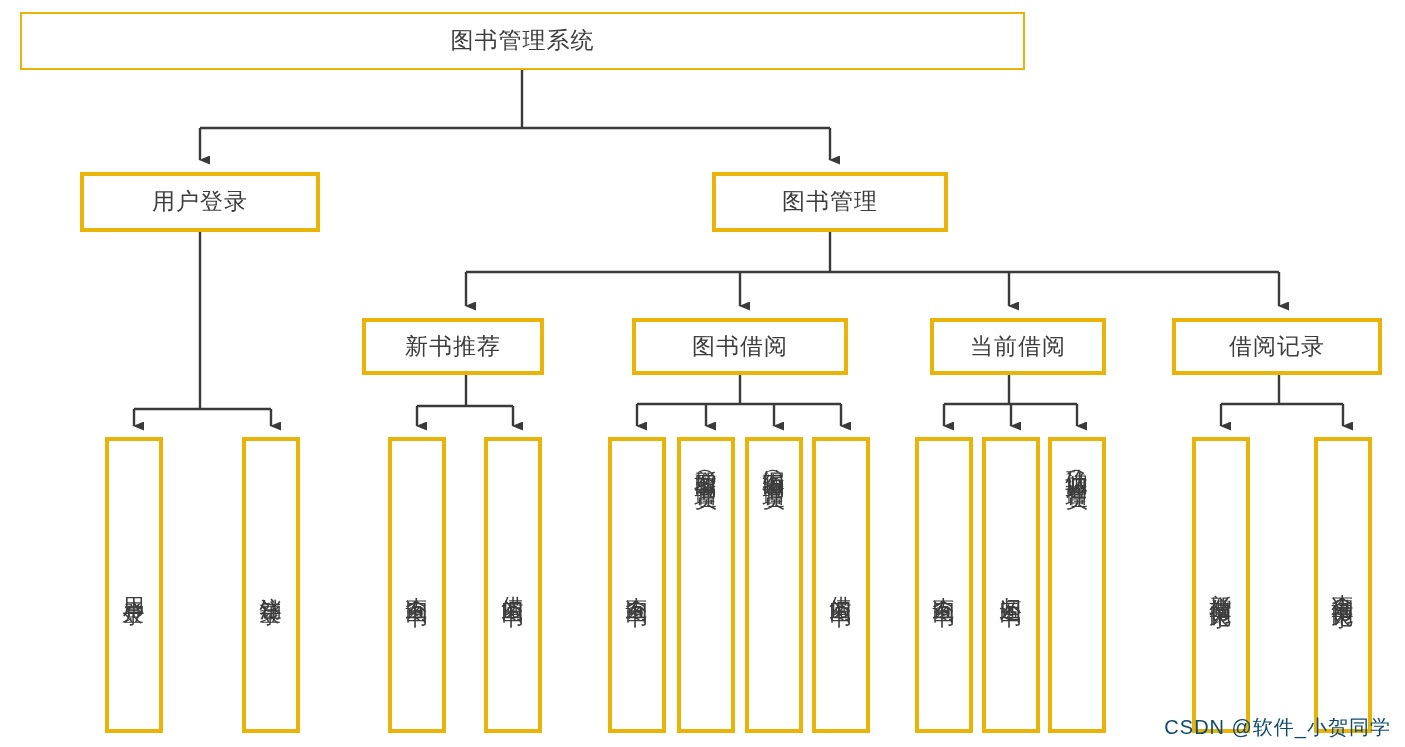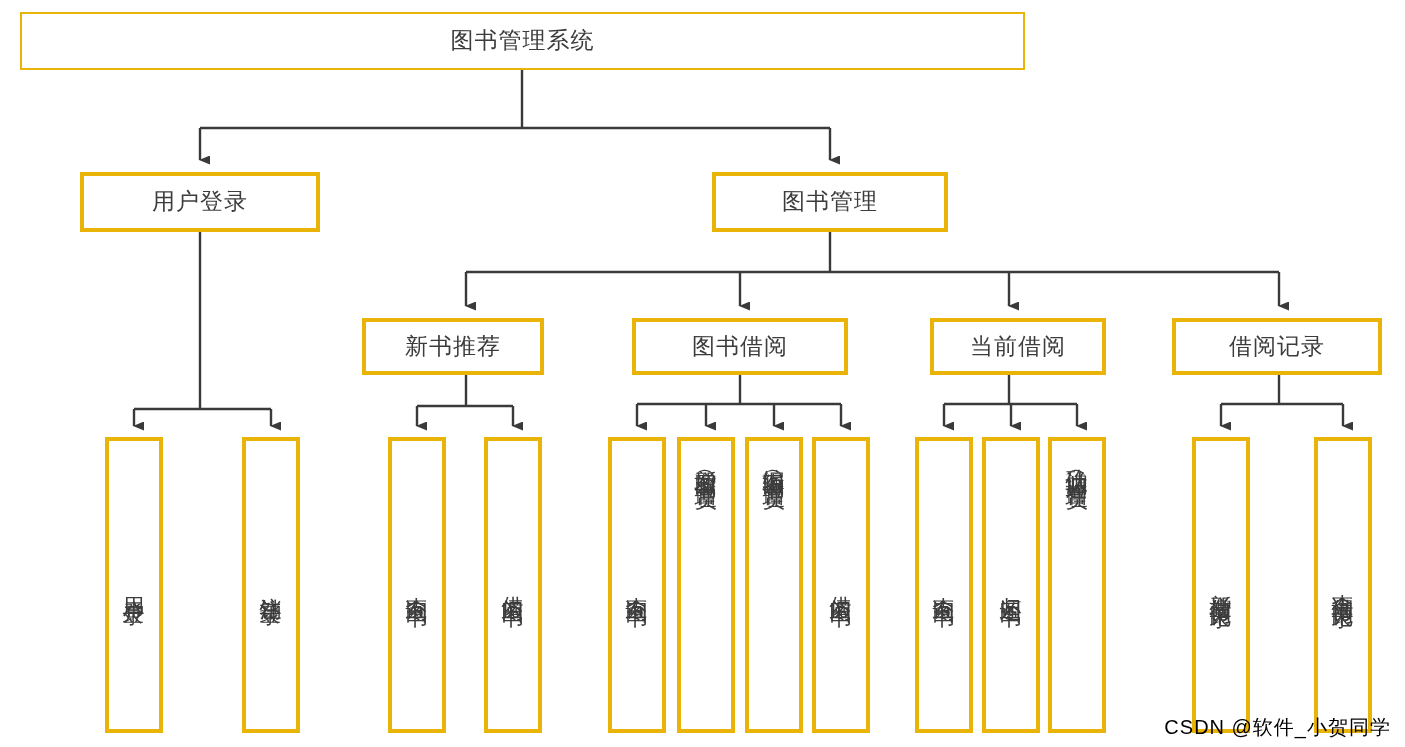--- a/index.html
+++ b/index.html
@@ -44,21 +44,21 @@
     justify-content:center;
     padding-top:10px;
   }
   .node.leaf.centered{align-items:center;padding-top:0;}
 
   #watermark{
     position:absolute;
     right:14px;
     bottom:6px;
     font-size:20px;
-    color:#000000;
+    color:#0c4a6e;
     letter-spacing:1px;
     white-space:nowrap;
     font-family:"Liberation Sans","DejaVu Sans",sans-serif;
   }
 </style>
 </head>
 <body>
 
 <div id="diagram-root">
 

